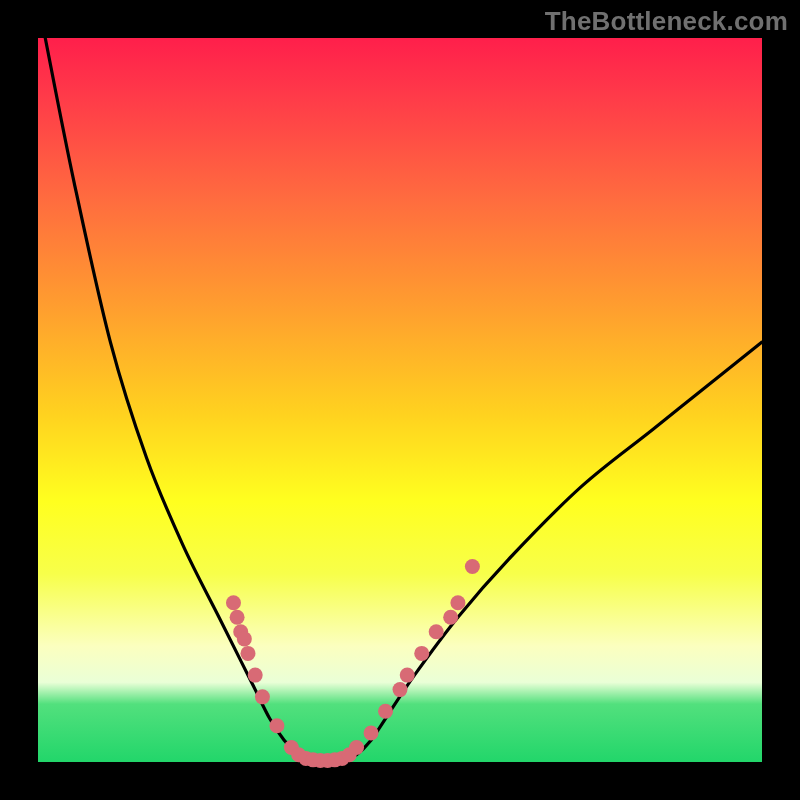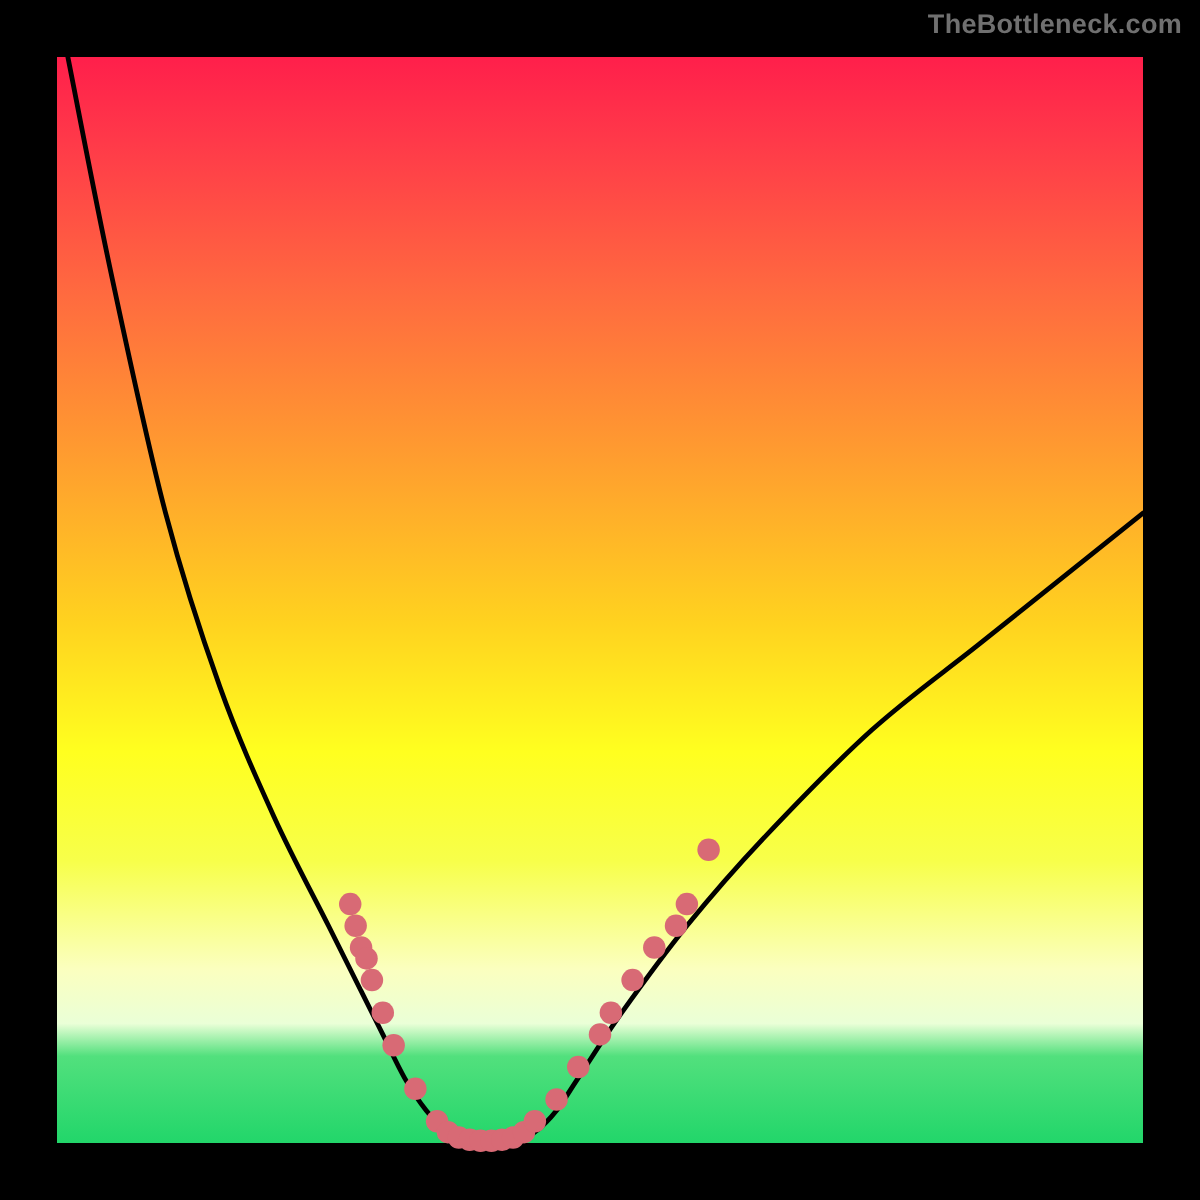--- a/index.html
+++ b/index.html
@@ -34,21 +34,21 @@
       #fbffbf 84%,
       #eaffd7 89%,
       #52e07d 92%,
       #22d66a 100%);
   }
   .watermark {
     position: absolute;
     top: 6px;
     right: 12px;
     color: #707070;
-    font-size: 18px;
+    font-size: 26px;
     font-weight: 600;
     letter-spacing: 0.2px;
     user-select: none;
   }
   svg.curve {
     position: absolute;
     left: 0;
     top: 0;
     width: 724px;
     height: 724px;

